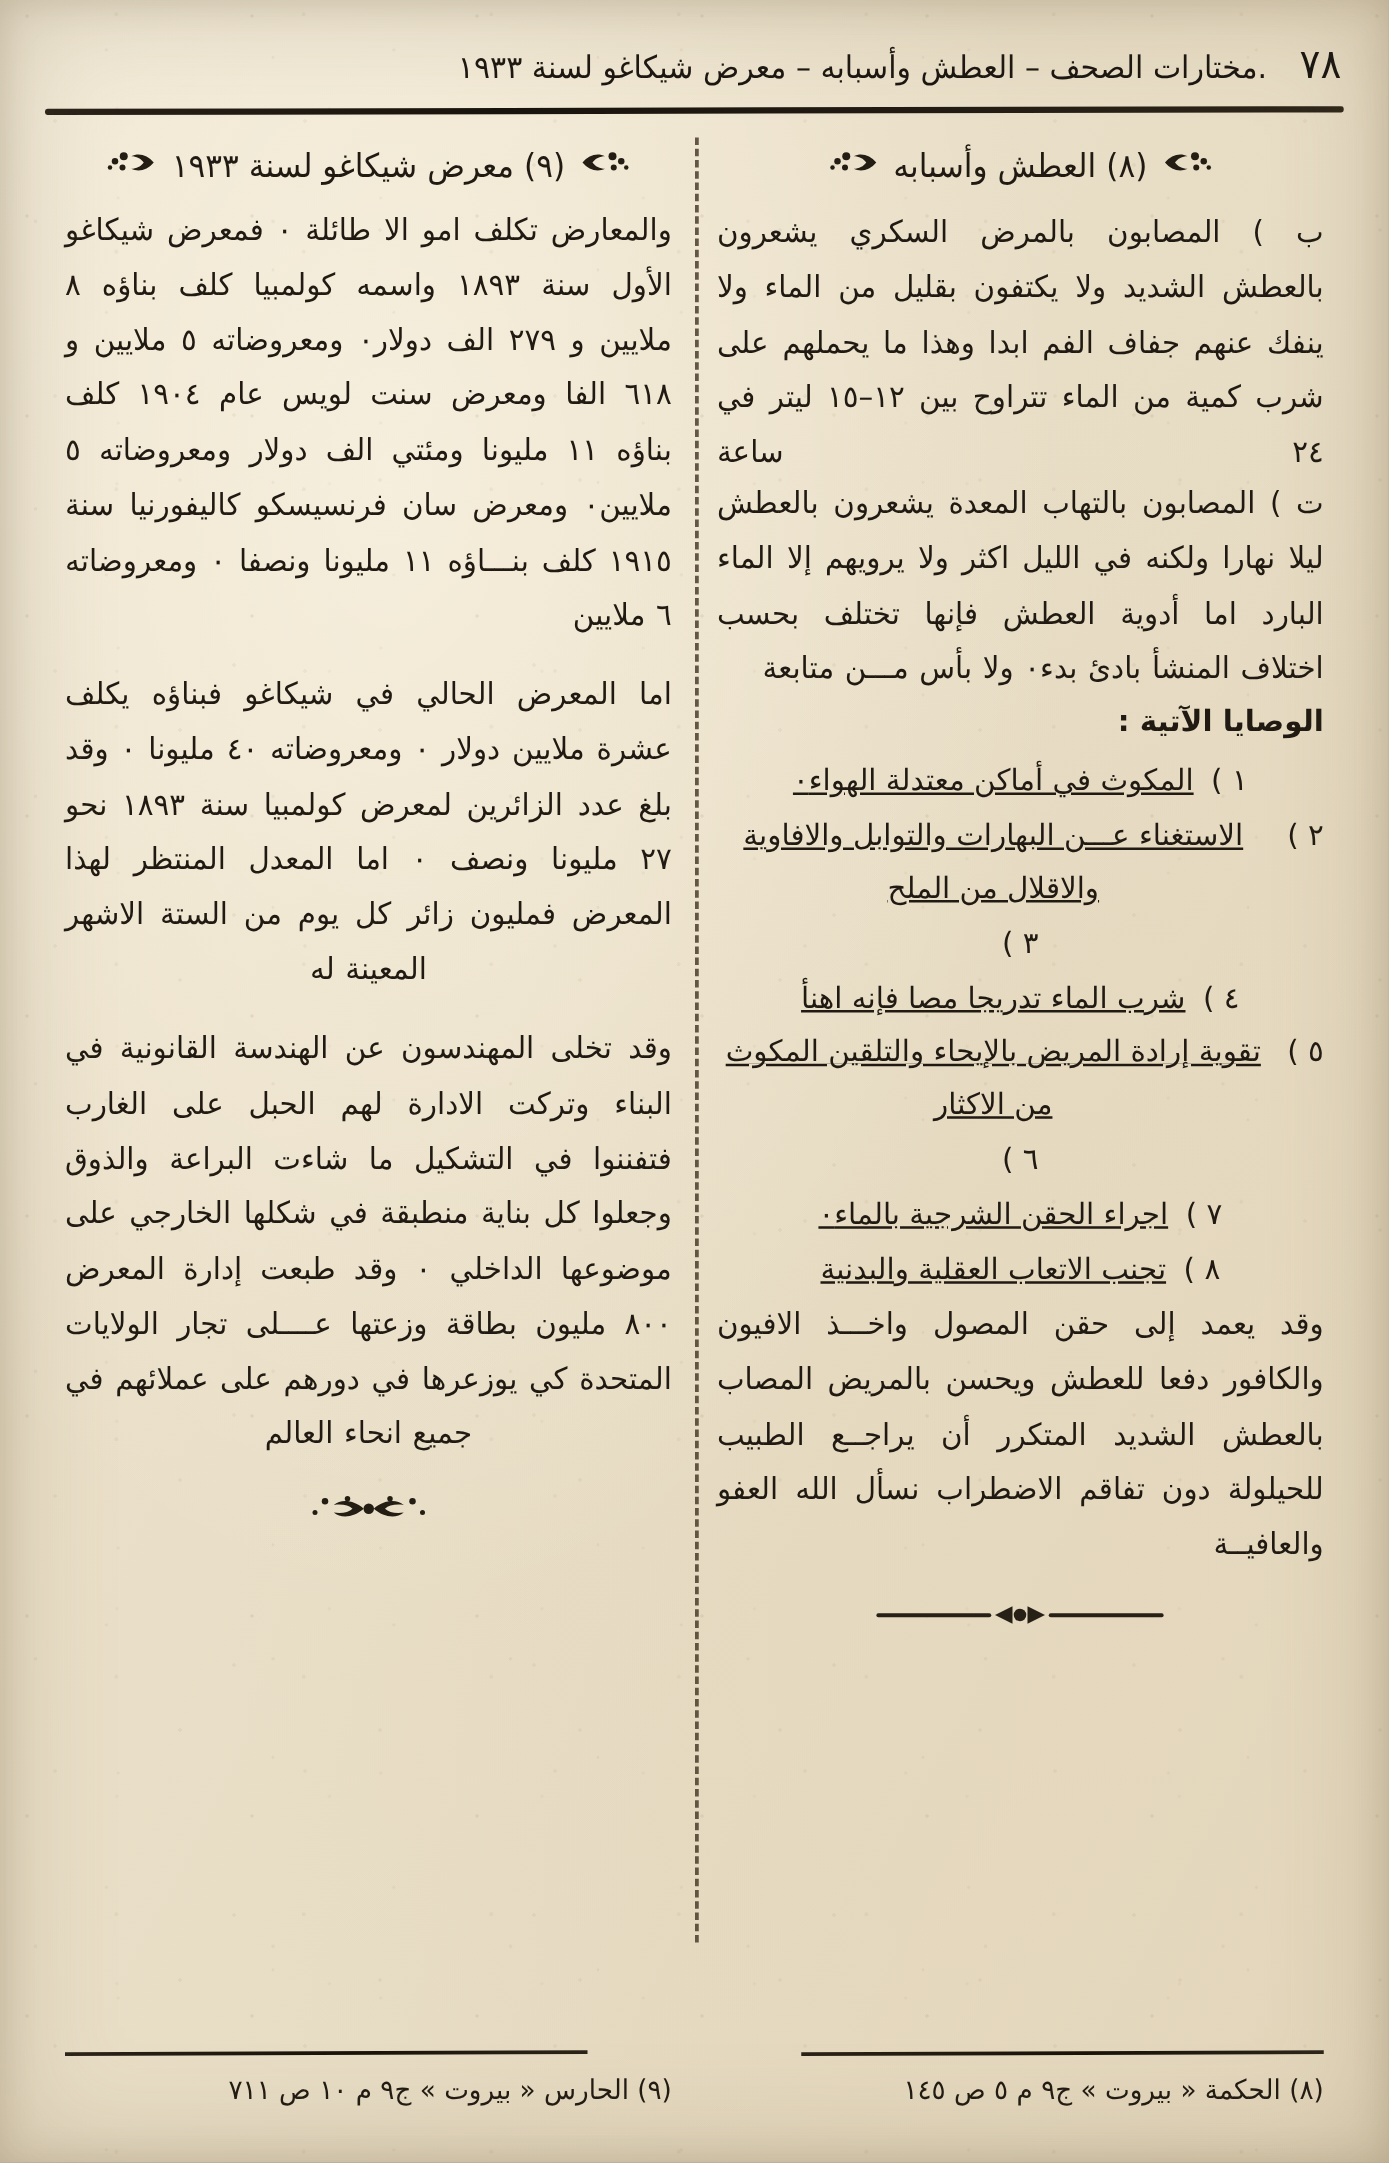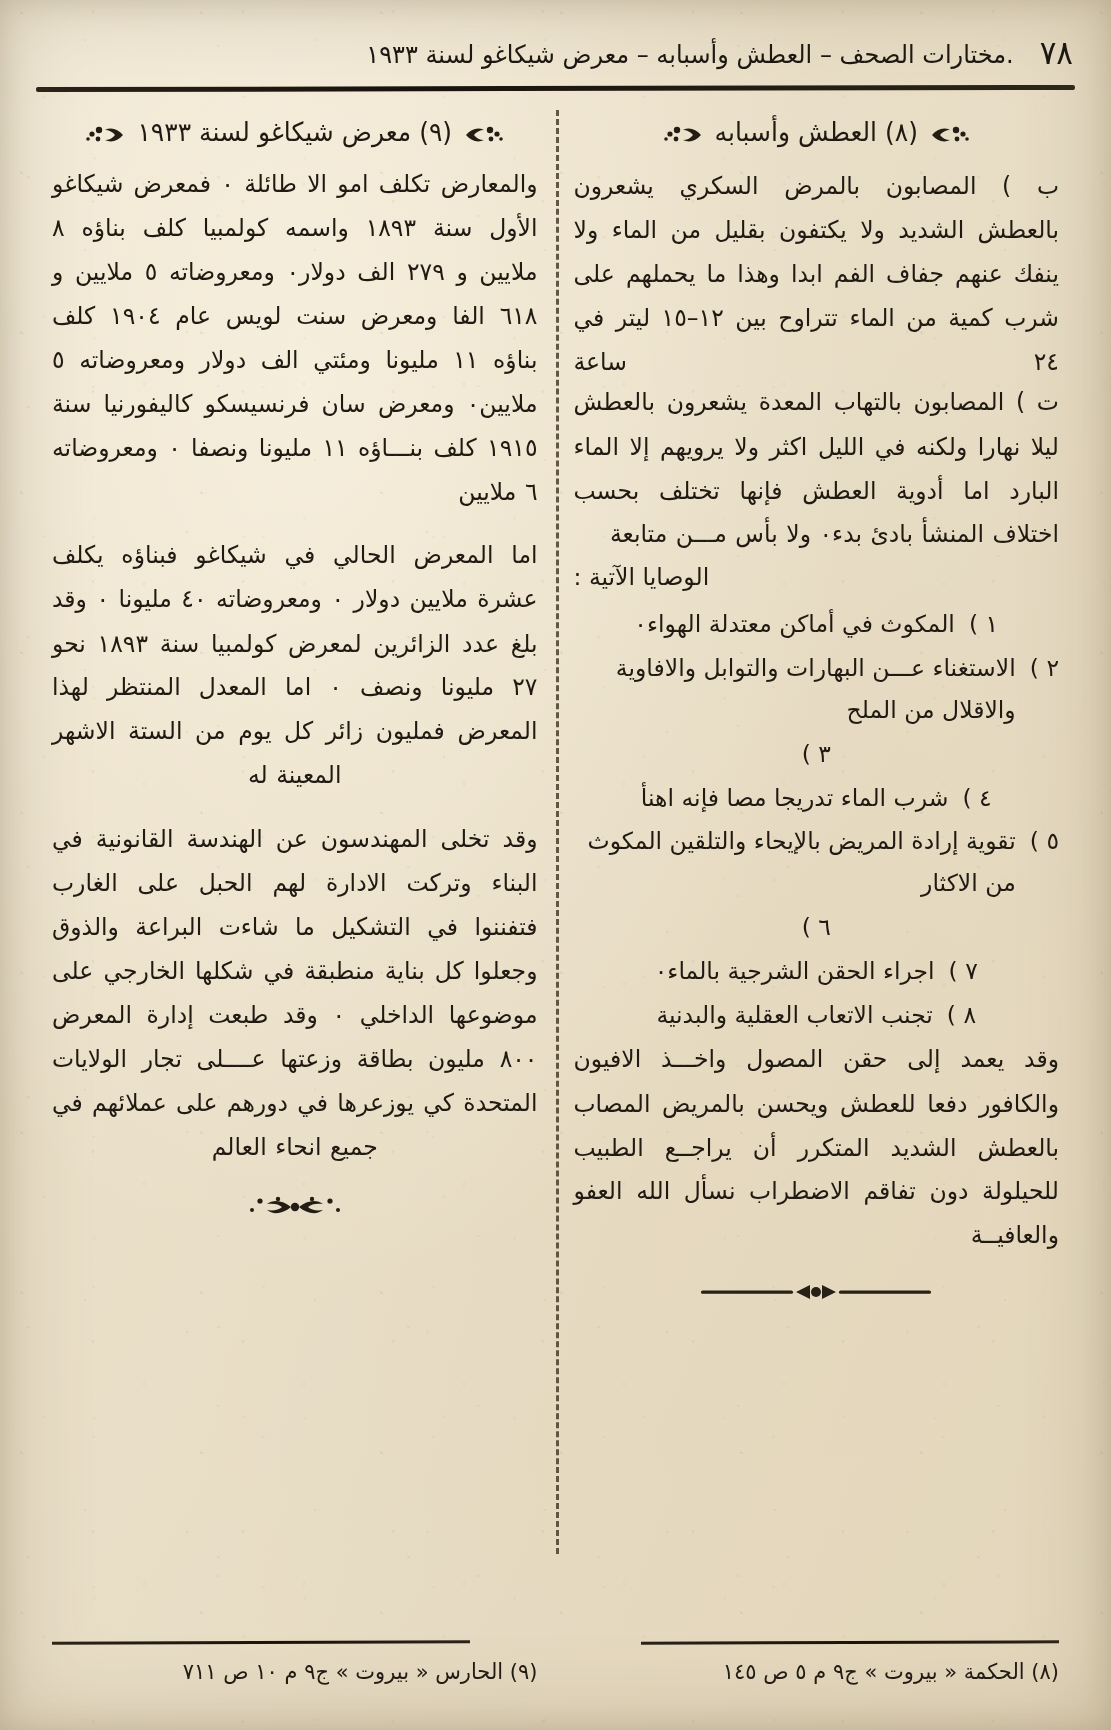--- a/index.html
+++ b/index.html
@@ -105,21 +105,21 @@
     bottom: 26px;
     left: 50%;
     width: 0;
     border-left: 3px dashed #4a3e2c;
     opacity: .85;
   }
 
   
   .section-head {
     display: flex;
-    align-items: flex-end;
+    align-items: flex-start;
     justify-content: center;
     gap: 12px;
     margin: 14px 0 20px 0;
     font-size: 25px;
     white-space: nowrap;
   }
   .section-head .title { transform: scaleY(1.05); }
   .orn {
     display: inline-block;
     width: 42px; height: 24px;
@@ -154,27 +154,29 @@
     line-height: 1.78;
     margin-bottom: 2px;
     justify-content: center;
   }
   ol.advice li .num {
     flex: 0 0 auto;
     white-space: nowrap;
   }
   ol.advice li .txt {
     flex: 0 1 auto;
-    text-align: right;
+    text-align: center;
+    text-decoration: underline;
   }
   .intro-line {
     font-size: 23.5px;
     line-height: 1.8;
-    text-align: left;
+    text-align: right;
     margin: 0 0 6px 0;
+    font-weight: bold;
   }
 
   
   .tail-orn {
     display: flex;
     justify-content: center;
     align-items: center;
     margin-top: 26px;
     color: #262017;
   }

